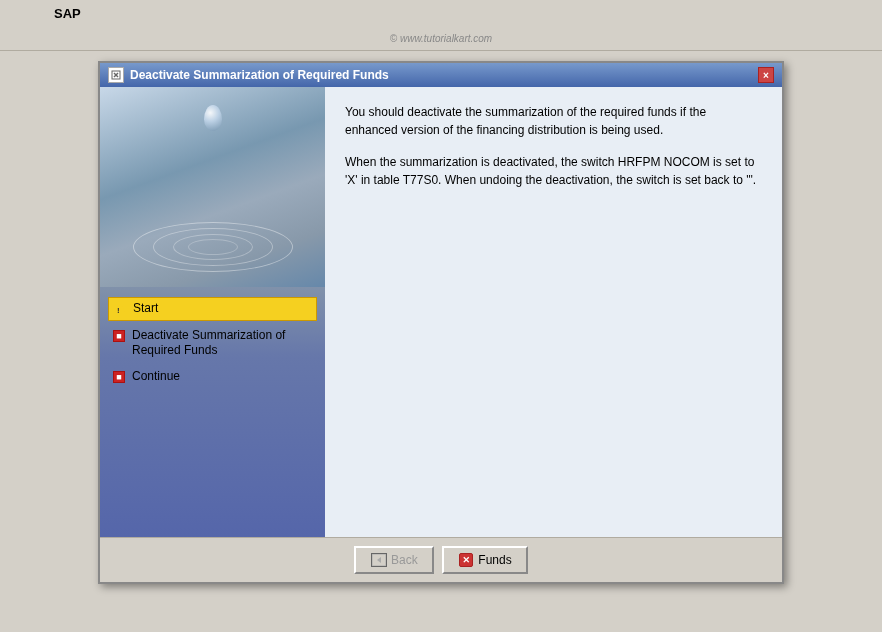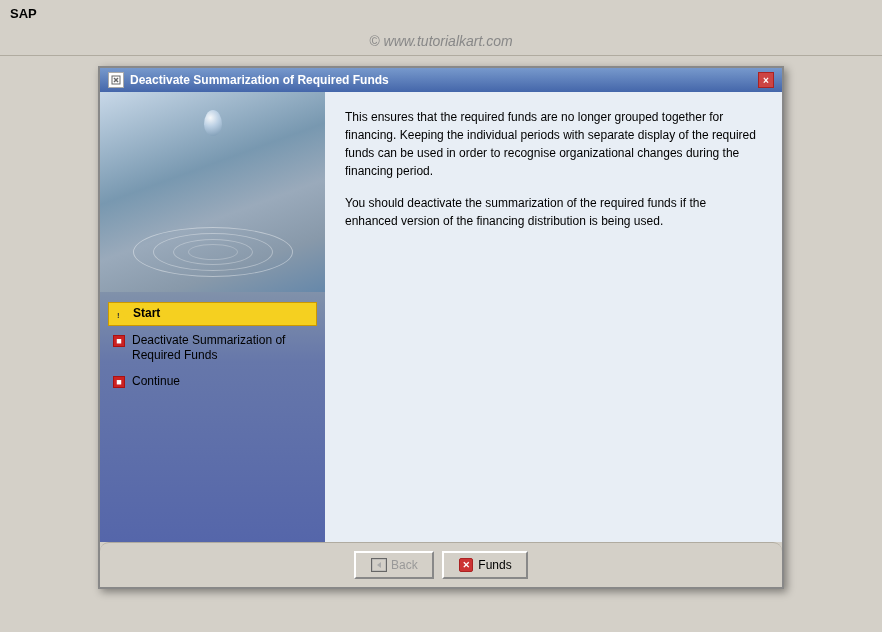--- a/index.html
+++ b/index.html
@@ -12,28 +12,29 @@
       color: #000;
       overflow: hidden;
     }
 
     
     .top-bar {
       background: #d4d0c8;
       padding: 6px 10px;
       font-size: 13px;
       font-weight: bold;
+      margin-left: 44px;
     }
 
     
     .watermark-bar {
       text-align: center;
       padding: 6px 16px;
       color: #888;
-      font-size: 14px;
+      font-size: 10px;
       font-style: italic;
       background: #d4d0c8;
       border-bottom: 1px solid #b0aba0;
     }
 
     
     .main-area {
       display: flex;
       justify-content: center;
       align-items: flex-start;
@@ -177,21 +178,21 @@
       font-weight: bold;
     }
 
     .nav-label {
       font-size: 12px;
       color: #000;
       line-height: 1.3;
     }
 
     .nav-item.active .nav-label {
-      font-weight: bold;
+      font-weight: normal;
     }
 
     
     .content-pane {
       flex: 1;
       background: #e8eef5;
       padding: 16px 20px;
       overflow-y: auto;
     }
 
@@ -203,21 +204,20 @@
     }
 
     
     .button-bar {
       background: #d4d0c8;
       padding: 8px 0;
       display: flex;
       justify-content: center;
       gap: 8px;
       border-top: 1px solid #b0aba0;
-      border-radius: 9px;
     }
 
     .dialog-btn {
       display: flex;
       align-items: center;
       gap: 4px;
       padding: 4px 14px;
       background: #d4d0c8;
       border: 2px solid #888;
       border-top-color: #fff;
@@ -357,22 +357,22 @@
             <div class="nav-item">
               <div class="nav-item-icon">
                 <div class="icon-red-square">■</div>
               </div>
               <span class="nav-label">Continue</span>
             </div>
           </div>
         </div>
 
         <div class="content-pane">
-          <p>This ensures that the required funds are no longer grouped together for financing. Keeping the individual periods with separate display of the required funds can be used in order to recognise organizational changes during the financing period.</p>
           <p>You should deactivate the summarization of the required funds if the enhanced version of the financing distribution is being used.</p>
+          <p>When the summarization is deactivated, the switch HRFPM NOCOM is set to 'X' in table T77S0. When undoing the deactivation, the switch is set back to '".</p>
         </div>
       </div>
 
       <div class="button-bar">
 
         <button class="dialog-btn btn-disabled">
           <div class="btn-icon back-icon">
             <svg width="14" height="12" viewBox="0 0 14 12">
               <rect x="0" y="0" width="14" height="12" fill="#d4d0c8" stroke="#aaa" stroke-width="1"></rect>
               <polygon points="5,6 9,3 9,9" fill="#aaa"></polygon>

